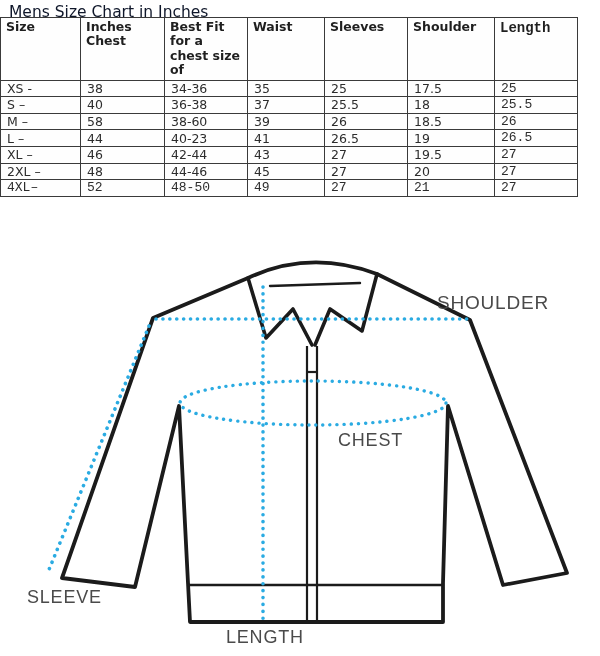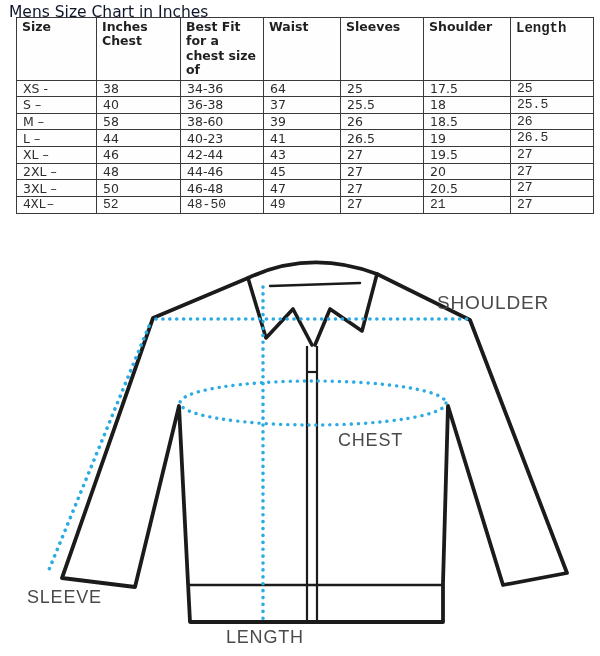--- a/index.html
+++ b/index.html
@@ -5,21 +5,21 @@
   html,body{margin:0;padding:0;}
   body{
     width:600px;height:656px;position:relative;background:#ffffff;
     font-family:"DejaVu Sans","Liberation Sans",sans-serif;color:#222;overflow:hidden;
   }
   .title{
     position:absolute;left:5px;top:-1px;margin:4px;
     font-size:15.5px;font-weight:normal;color:#0f172a;letter-spacing:0;
   }
   table.size-chart{
-    position:absolute;left:16px;top:17px;width:577px;
+    position:absolute;left:0;top:17px;width:577px;
     border-collapse:collapse;table-layout:fixed;background:#fefefe;
   }
   table.size-chart th, table.size-chart td{
     border:1.6px solid #3a3a3a;overflow:hidden;white-space:normal;
   }
   table.size-chart th{
     font-size:12.5px;font-weight:bold;text-align:left;vertical-align:top;
     padding:2px 5px;height:38px;line-height:1.15;color:#1f1f1f;
   }
   table.size-chart td{
@@ -63,21 +63,21 @@
       <th>Sleeves</th>
       <th>Shoulder</th>
       <th class="mono">Length</th>
     </tr>
   </thead>
   <tbody>
       <tr>
         <td>XS -</td>
         <td>38</td>
         <td>34-36</td>
-        <td>64</td>
+        <td>35</td>
         <td>25</td>
         <td>17.5</td>
         <td class="mono">25</td>
       </tr>
       <tr>
         <td>S –</td>
         <td>40</td>
         <td>36-38</td>
         <td>37</td>
         <td>25.5</td>
@@ -114,29 +114,20 @@
       <tr>
         <td>2XL –</td>
         <td>48</td>
         <td>44-46</td>
         <td>45</td>
         <td>27</td>
         <td>20</td>
         <td class="mono">27</td>
       </tr>
       <tr>
-        <td>3XL –</td>
-        <td>50</td>
-        <td>46-48</td>
-        <td>47</td>
-        <td>27</td>
-        <td>20.5</td>
-        <td class="mono">27</td>
-      </tr>
-      <tr>
         <td class="mono">4XL–</td>
         <td class="mono">52</td>
         <td class="mono">48-50</td>
         <td class="mono">49</td>
         <td class="mono">27</td>
         <td class="mono">21</td>
         <td class="mono">27</td>
       </tr>
     </tbody>
 </table>

